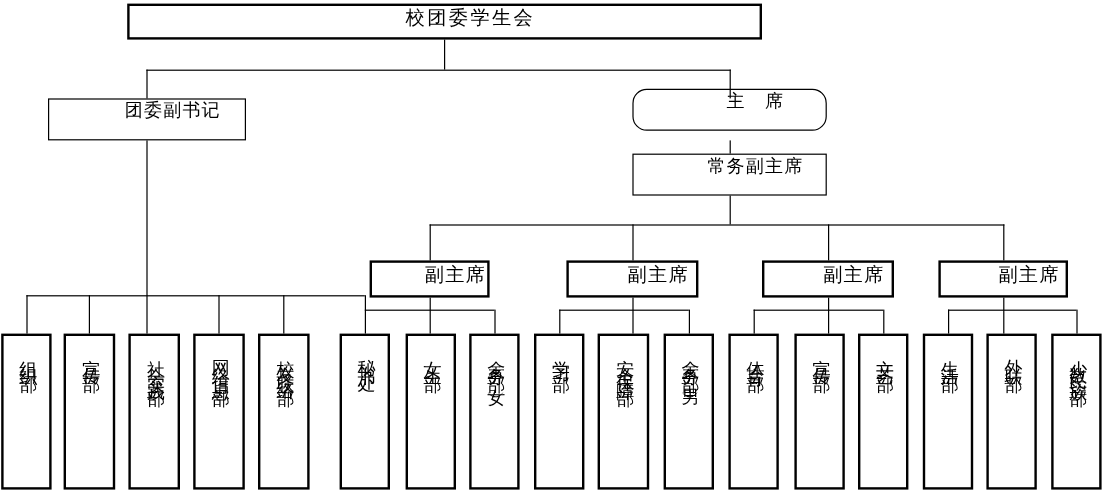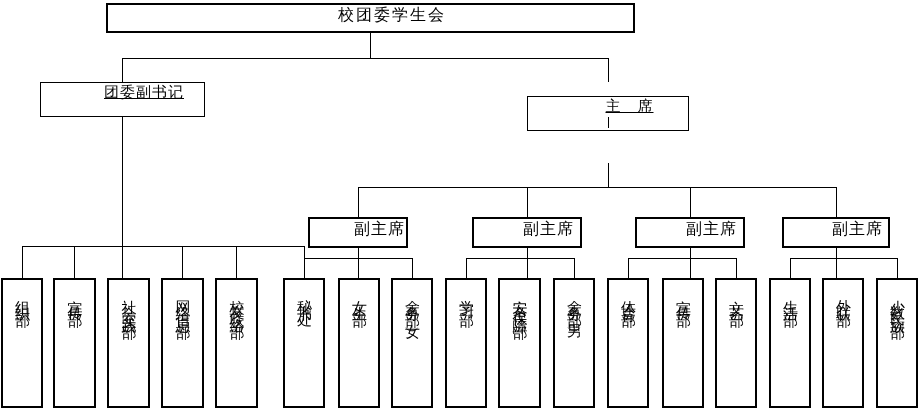--- a/index.html
+++ b/index.html
@@ -6,21 +6,21 @@
   .stage {
     position:relative; width:919px; height:411px; background:#ffffff;
     font-family:"Liberation Serif","DejaVu Serif",serif; color:#000;
     overflow:hidden;
   }
   .obox {
     position:absolute; box-sizing:border-box; background:#fff;
     border:2px solid #000; display:flex; align-items:flex-start; justify-content:center;
     text-align:center; white-space:nowrap;padding-left:43px;
   }
-  .thin { border-width:1px;text-decoration:underline; }
+  .thin { border-width:1px; }
   .lvl1 { font-size:16px; letter-spacing:2px; }
   .lvl2 { font-size:15px; letter-spacing:1px; }
   .lvl3 { font-size:16px; letter-spacing:1px; }
   .vbox {
     position:absolute; box-sizing:border-box; background:#fff;
     border:2px solid #000; top:278px; height:130px;
     display:flex; justify-content:center; align-items:flex-start;
     padding-top:8px; overflow:hidden;
   }
   .vtext {
@@ -34,22 +34,25 @@
 
 <div class="stage">
 
   <div class="obox lvl1" style="left:106px;top:3px;width:529px;height:30px;">
     <span>校团委学生会</span>
   </div>
 
   <div class="obox thin lvl2" style="left:40px;top:82px;width:165px;height:35px;">
     <span>团委副书记</span>
   </div>
-  <div class="obox thin lvl2" style="left:527px;top:96px;width:162px;height:35px;">
+  <div class="obox thin lvl2" style="left:527px;top:74px;width:162px;height:35px;border-radius:12px;">
     <span>主　席</span>
+  </div>
+  <div class="obox thin lvl2" style="left:527px;top:128px;width:162px;height:35px;">
+    <span>常务副主席</span>
   </div>
 
   <div class="obox lvl3" style="left:308px;top:217px;width:100px;height:31px;">
     <span>副主席</span>
   </div>
   <div class="obox lvl3" style="left:472px;top:217px;width:110px;height:31px;">
     <span>副主席</span>
   </div>
   <div class="obox lvl3" style="left:635px;top:217px;width:110px;height:31px;">
     <span>副主席</span>

